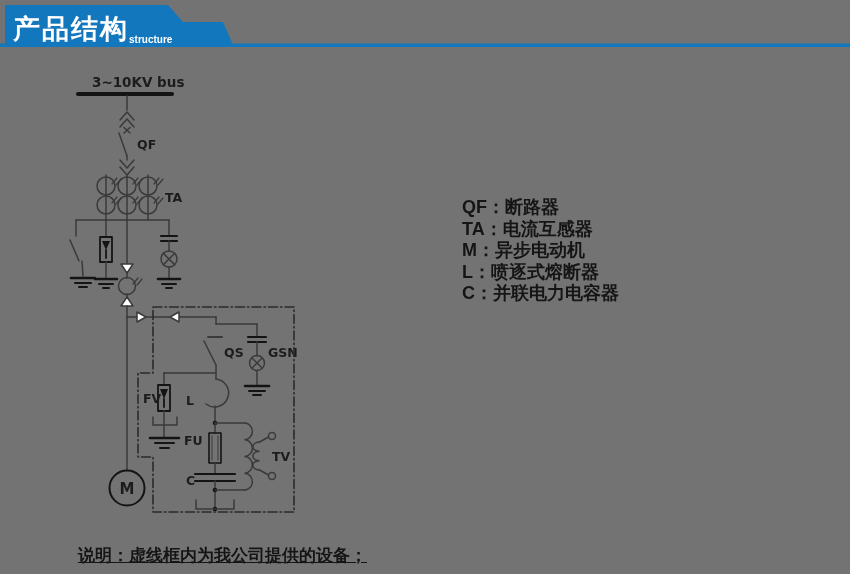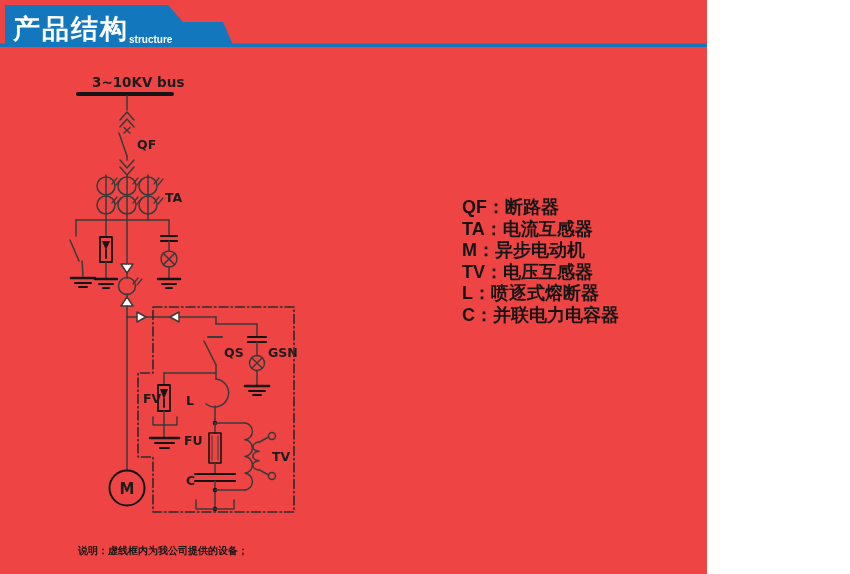--- a/index.html
+++ b/index.html
@@ -1,31 +1,31 @@
 <!DOCTYPE html>
 <html><head>
 <meta charset="utf-8">
 <style>
   html,body{margin:0;padding:0;background:#fff;}
-  #screen{position:relative;width:707px;height:574px;background:#ef4444;overflow:hidden;
+  #screen{position:relative;width:850px;height:574px;background:#737373;overflow:hidden;
           font-family:"Liberation Sans","DejaVu Sans",sans-serif;}
   
   #header-svg{position:absolute;left:0;top:0;}
   .hdr-title{position:absolute;left:13px;top:14px;color:#ffffff;font-size:27px;font-weight:bold;
              letter-spacing:2px;line-height:30px;}
   .hdr-sub{position:absolute;left:129px;top:34px;color:#ffffff;font-size:10px;font-weight:bold;}
   
   #diagram-svg{position:absolute;left:0;top:0;}
   .lbl{font-family:"DejaVu Sans","Liberation Sans",sans-serif;font-weight:bold;fill:#1c1c1c;}
   
   .legend{position:absolute;left:462px;top:197px;color:#151515;font-size:18px;font-weight:bold;}
   .legend .row{height:21.5px;line-height:21.5px;white-space:nowrap;}
   
-  .note{position:absolute;left:78px;top:544px;color:#151515;font-size:10px;font-weight:bold;
-        white-space:nowrap;}
+  .note{position:absolute;left:78px;top:544px;color:#151515;font-size:17px;font-weight:bold;
+        white-space:nowrap;text-decoration:underline;}
 </style>
 </head>
 <body>
 
 <div id="screen">
 
   <svg id="header-svg" width="850" height="52">
     <rect x="0" y="43.5" width="850" height="3.5" fill="#1377BD"></rect>
     <polygon points="5,5 168,5 183,22 223,22 234,47 5,47" fill="#1377BD"></polygon>
   </svg>
@@ -214,20 +214,19 @@
     </g>
     <text class="lbl" x="127" y="494" font-size="15" text-anchor="middle">M</text>
 
     <path d="M153 307 H294 V512 H153 V457 H138 V373 H153 Z" fill="none" stroke="#2b2b2b" stroke-width="1.6" stroke-dasharray="9 3 1.5 3"></path>
   </svg>
 
   <div class="legend">
     <div class="row">QF：断路器</div>
     <div class="row">TA：电流互感器</div>
     <div class="row">M：异步电动机</div>
-    <div class="row">TV：电压互感器</div>
     <div class="row">L：喷逐式熔断器</div>
     <div class="row">C：并联电力电容器</div>
   </div>
 
   <div class="note">说明：虚线框内为我公司提供的设备；</div>
 
 </div>
 
 </body></html>

